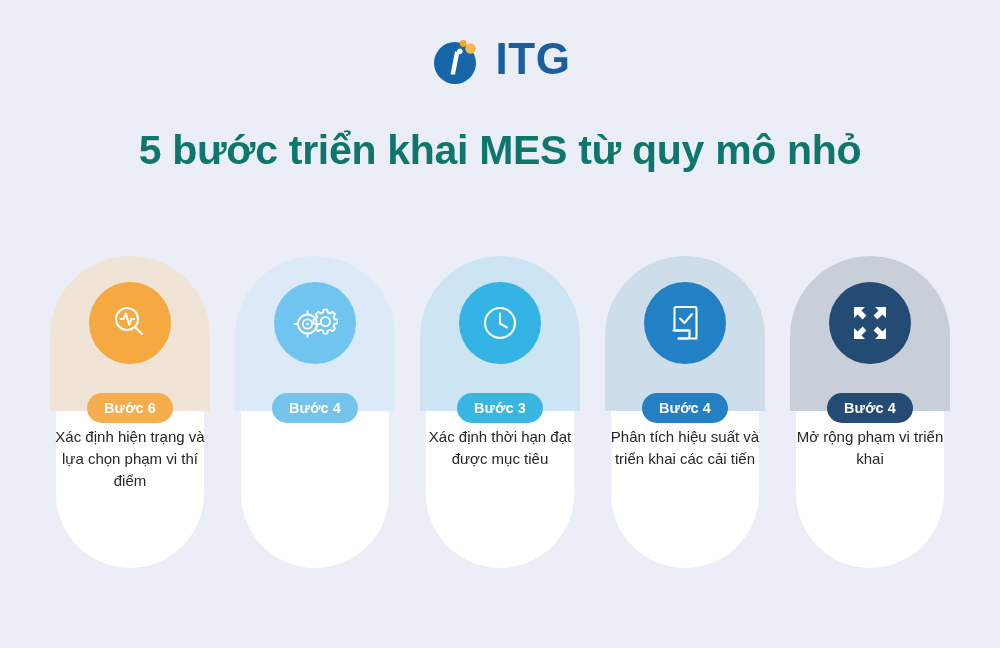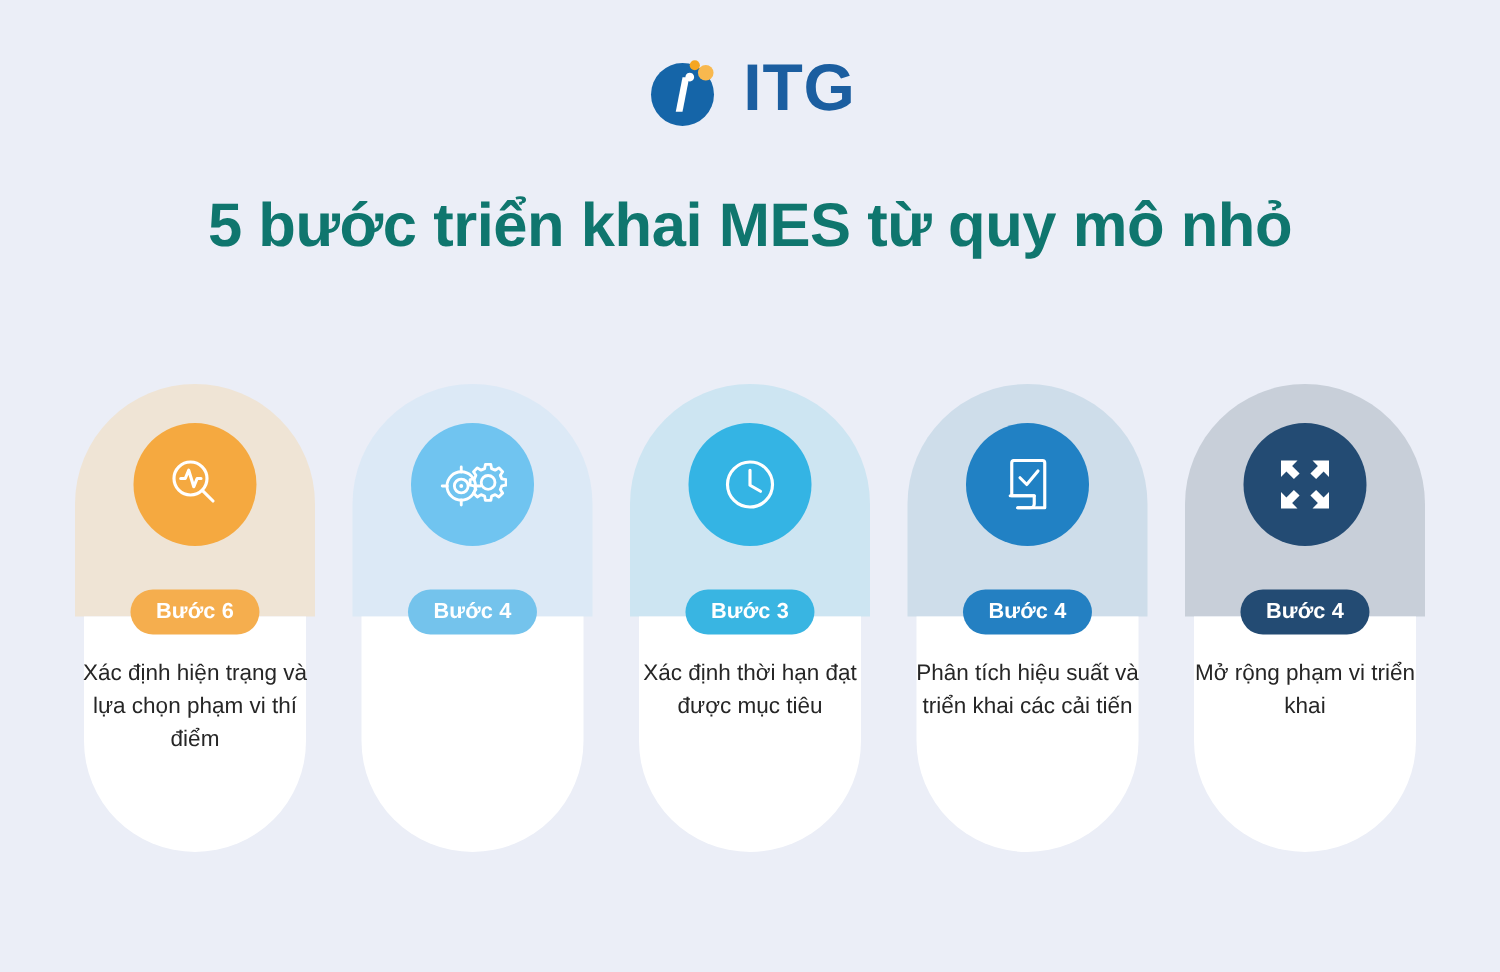--- a/index.html
+++ b/index.html
@@ -135,21 +135,21 @@
     align-items: center;
     justify-content: center;
     white-space: nowrap;
     letter-spacing: 0.1px;
   }
 
   
   .desc {
     position: absolute;
     left: 4px;
-    top: 182px;
+    top: 170px;
     width: 152px;
     text-align: center;
     font-size: 15px;
     line-height: 22px;
     color: #262626;
   }
 </style>
 </head>
 <body style="background: rgb(235, 238, 247);">
 

